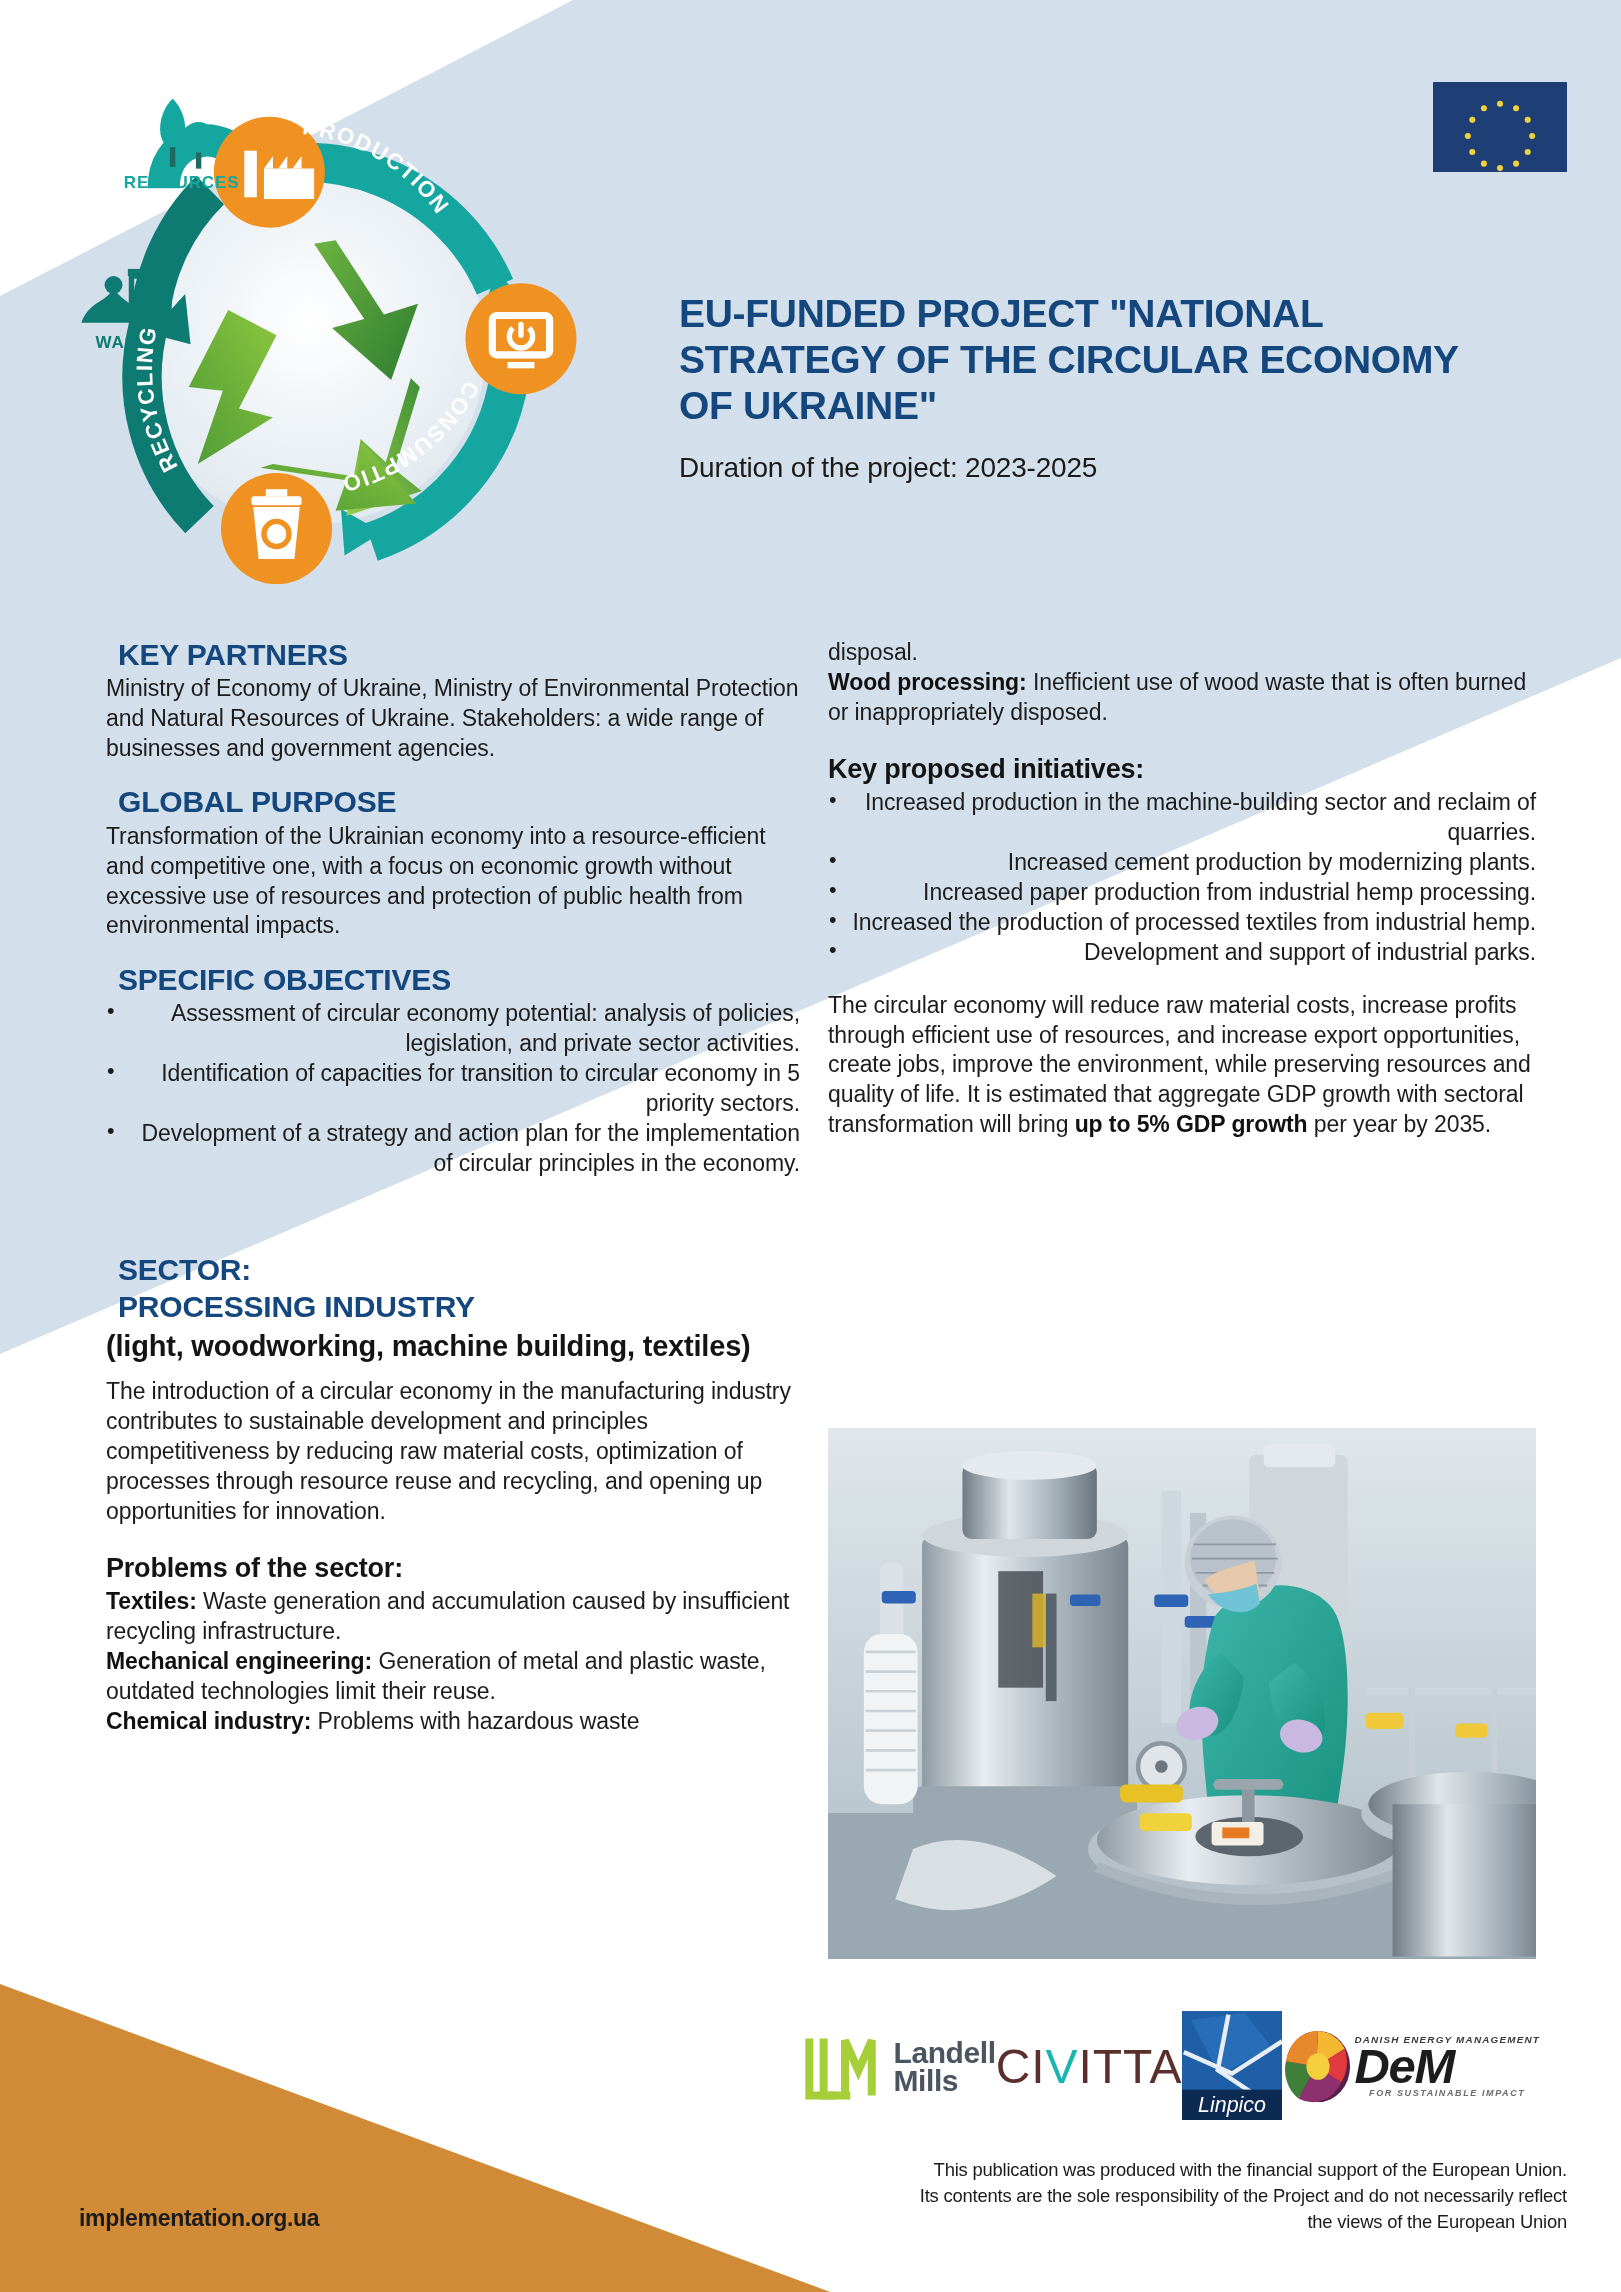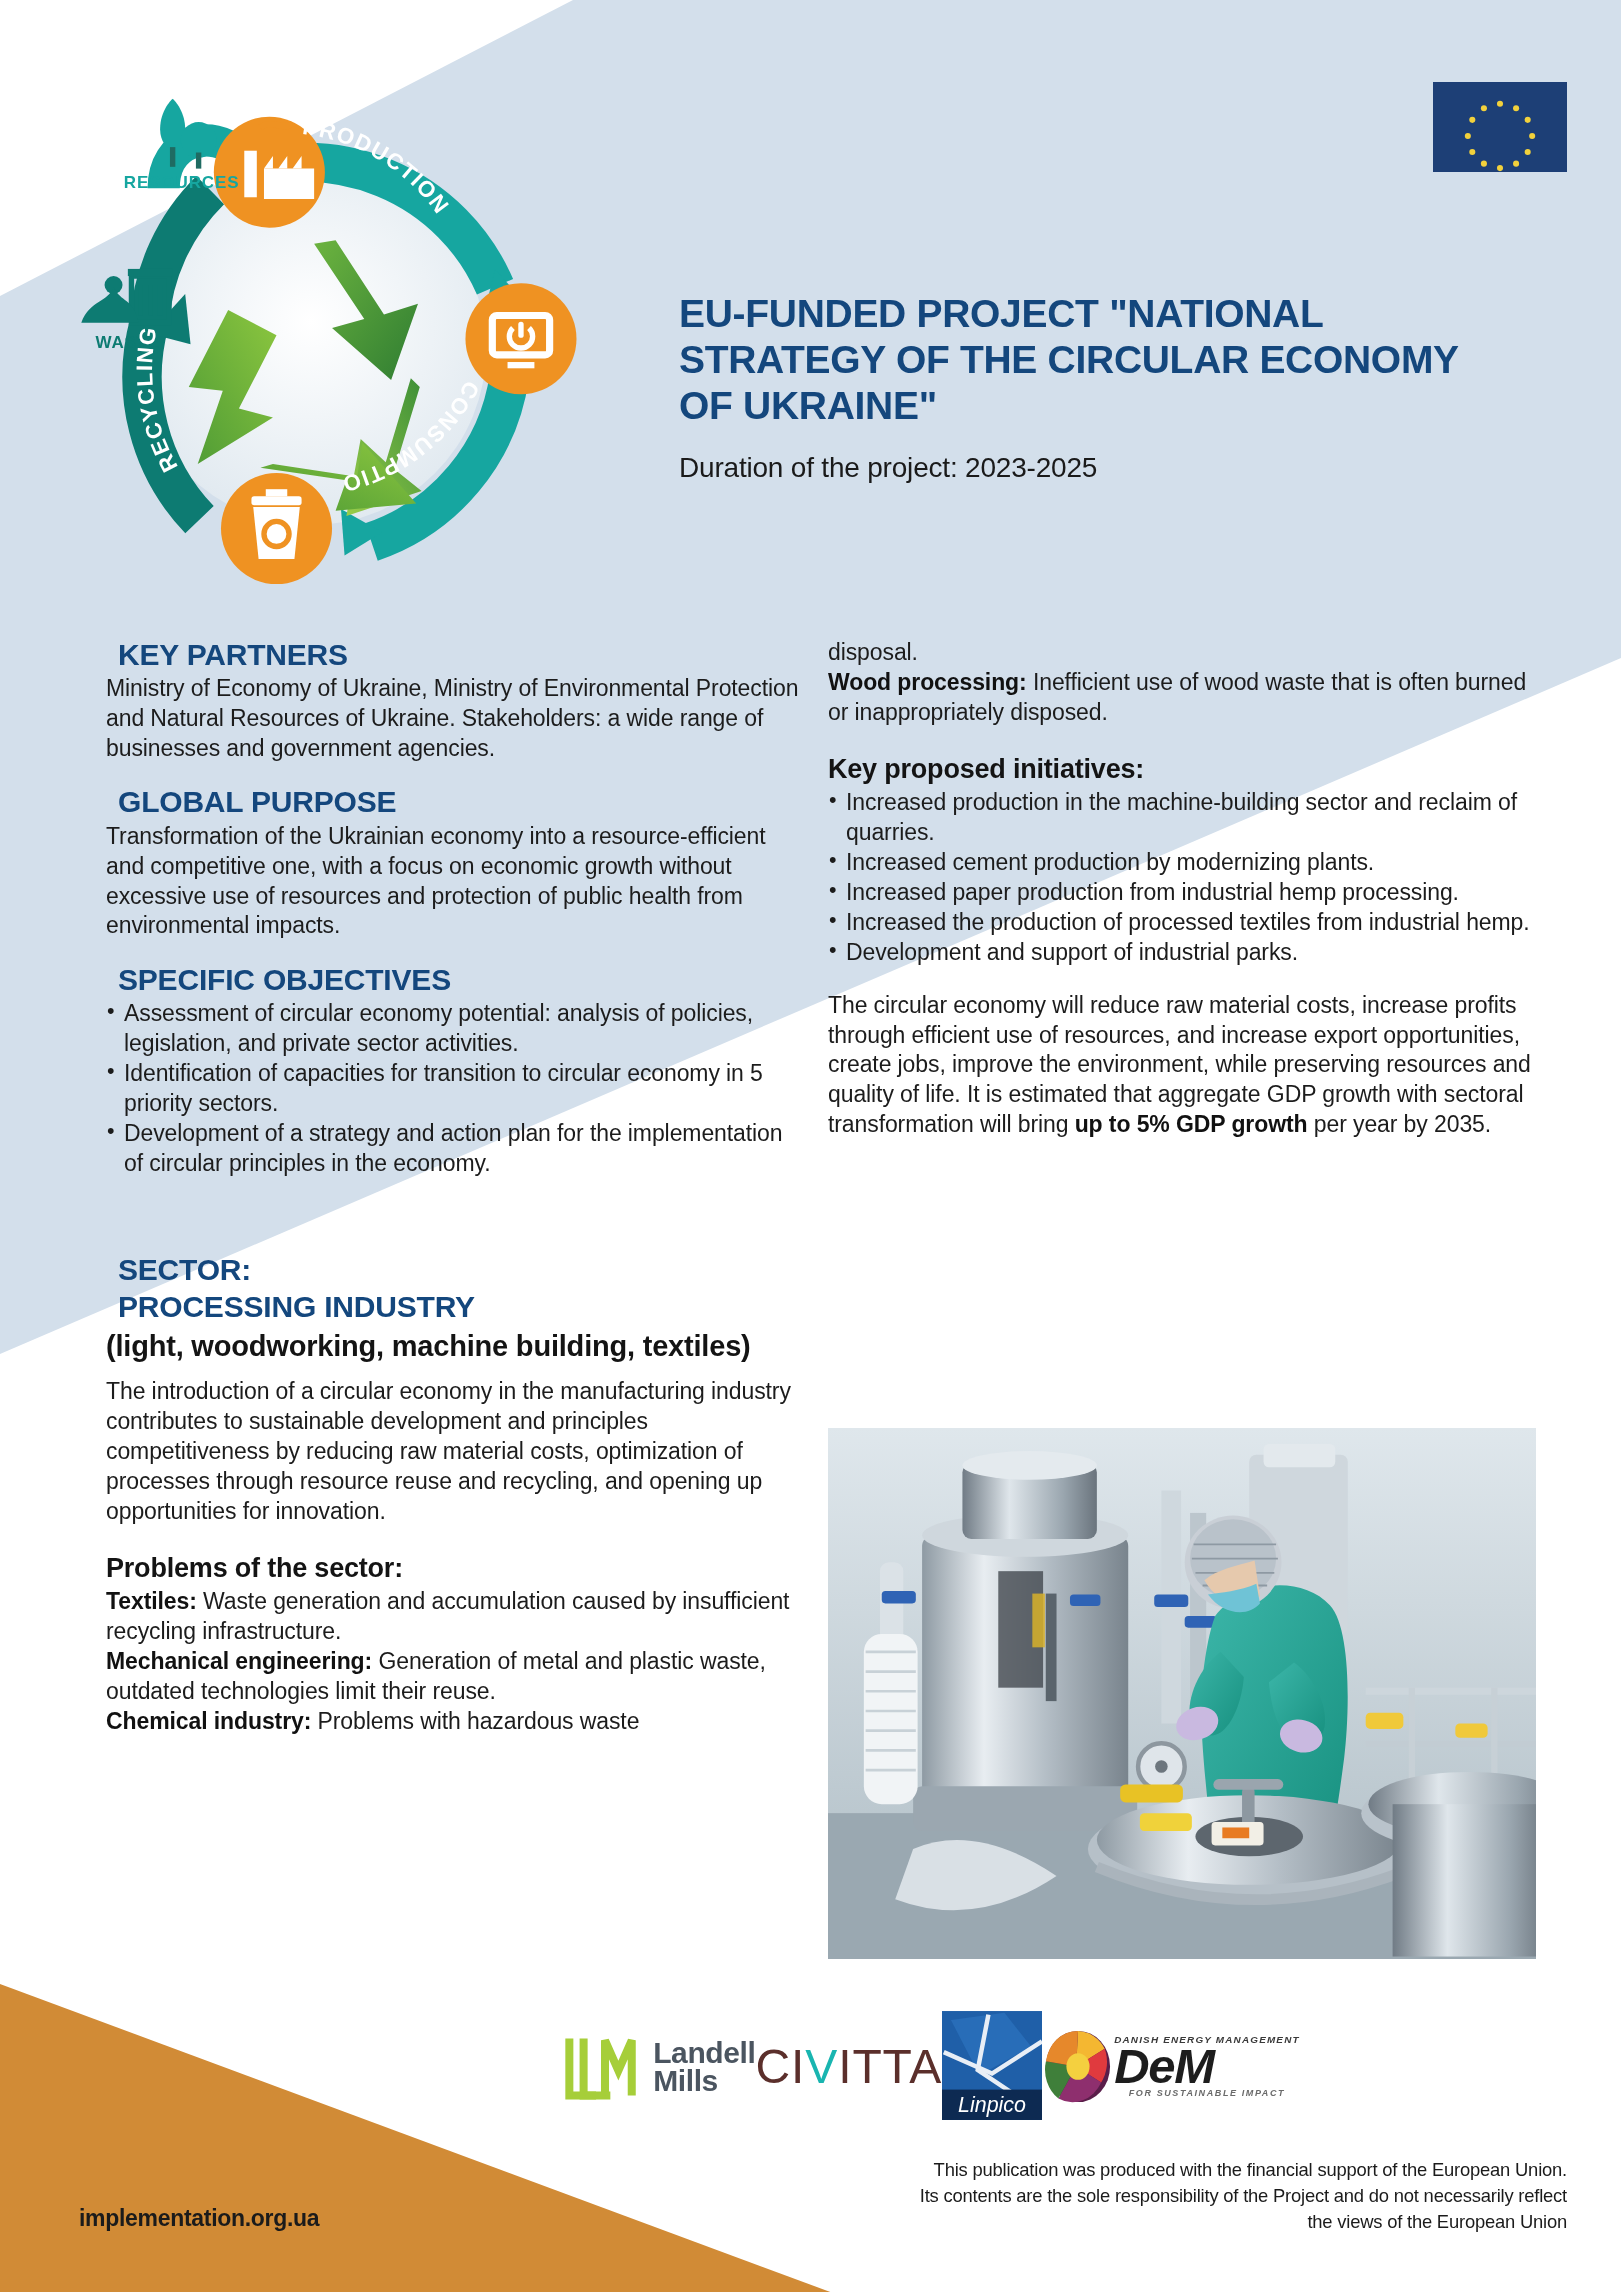--- a/index.html
+++ b/index.html
@@ -65,41 +65,41 @@
   }
   h3.sub {
     color:#141414; font-size:27px; font-weight:800; line-height:1.18;
     margin-top:14.3px; margin-bottom:2.7px; letter-spacing:-0.2px;
   }
   p.body, li.body {
     color:#1c1c1c; font-size:23px; line-height:1.30; letter-spacing:-0.1px;
   }
   .gap { height:21.5px; }
   .gap-s { height:11.6px; }
-  ul.bul { list-style:none; }
+  ul.bul { list-style:none;text-align:right; }
   ul.bul li {
     position:relative; padding-left:18px; color:#1c1c1c;
     font-size:23px; line-height:1.30; letter-spacing:-0.1px;
   }
   ul.bul li::before {
     content:"•"; position:absolute; left:0.9px; top:-0.9px; font-size:21.5px; color:#1c1c1c;
   }
   b, strong { font-weight:800; color:#111; }
 
   
   .photo {
     left:828px; top:1428px; width:708px; height:531px;
     overflow:hidden; background:#c9d4da; z-index:6;
   }
   .photo svg { display:block; width:100%; height:100%; }
 
   
   .logos {
     left:564px; top:2006px; width:976px; height:121px; z-index:7;
-    display:flex; align-items:center; justify-content:flex-start;
+    display:flex; align-items:center; justify-content:flex-end;
   }
   .logo-lm { display:flex; align-items:center; gap:7.2px; }
   .lm-mark { width:82px; height:68px; }
   .lm-text { line-height:0.92; color:#4b5560; font-weight:800; font-size:30px; letter-spacing:-0.4px; }
   .logo-civitta { font-size:48px; letter-spacing:0.9px; font-weight:400; color:#5b2f2b; }
   .logo-civitta .v { color:#19b5b0; }
   .logo-linpico { width:100px; height:109px; }
   .logo-dem { display:flex; align-items:center; gap:0;font-style:italic; }
   .dem-globe { width:72px; height:73px; }
   .dem-words { line-height:1; }

